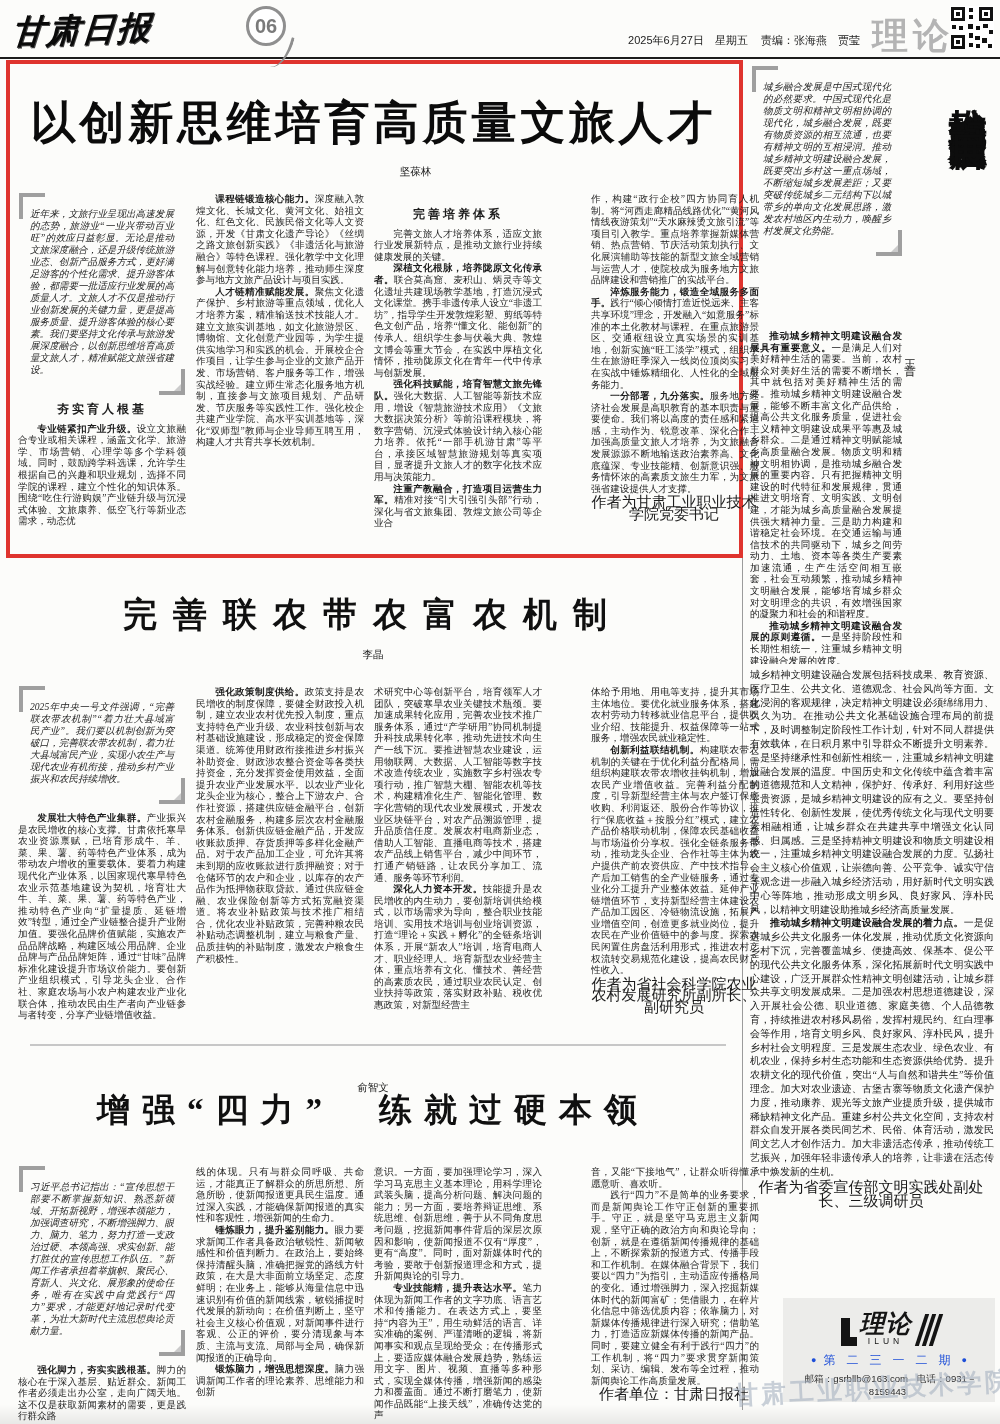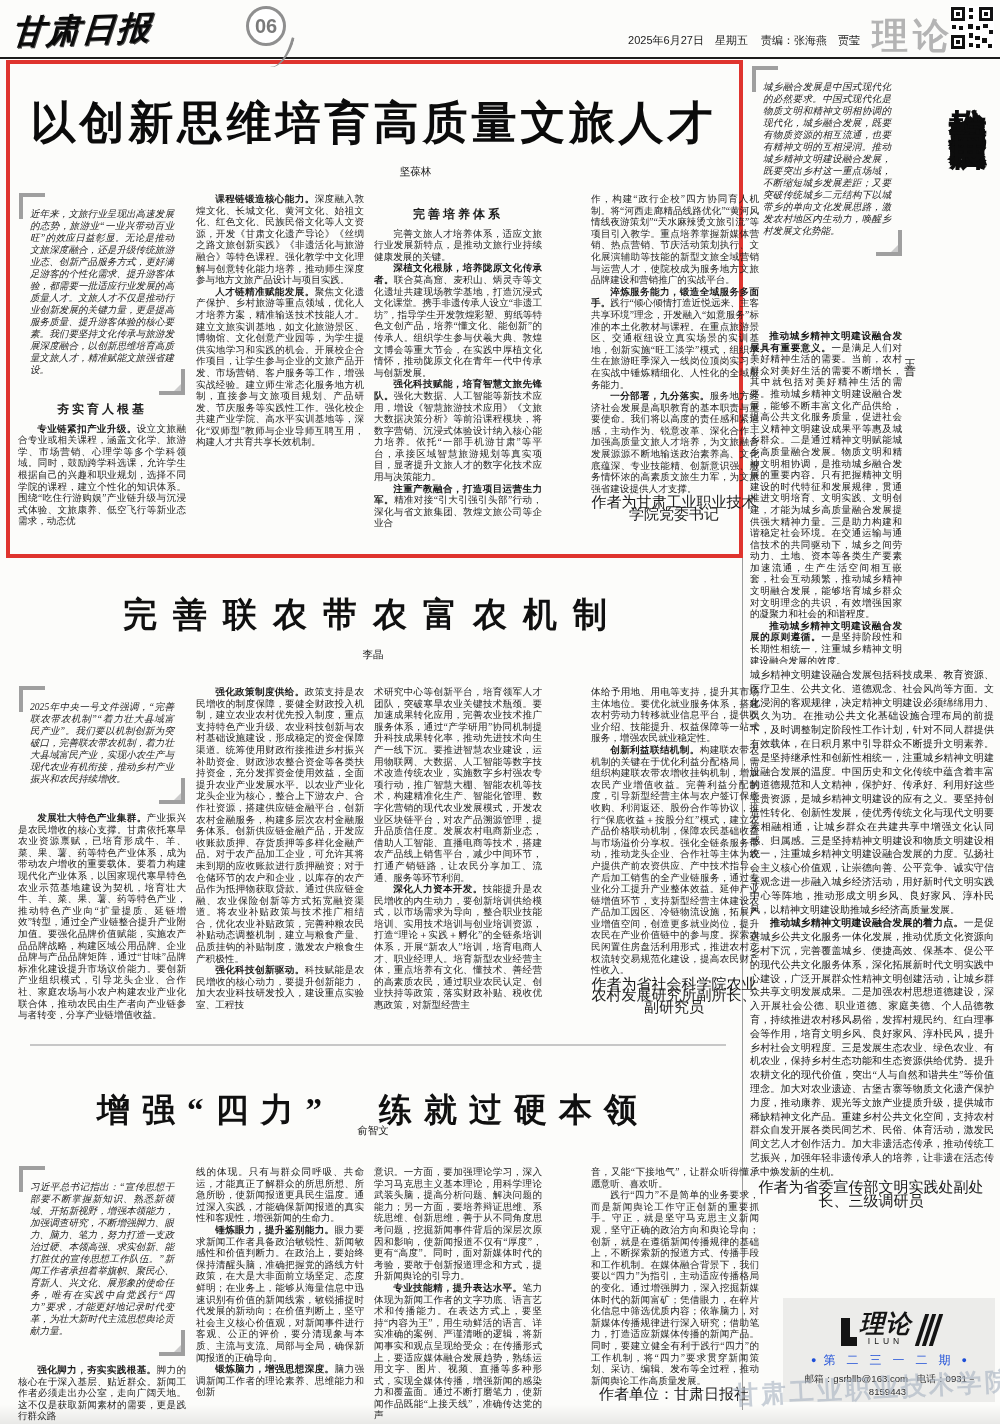--- a/index.html
+++ b/index.html
@@ -33,21 +33,21 @@
   .redbox{left:6px;top:60px;width:737px;height:498px;border:4px solid #df342e;z-index:3;}
 
   
   .a1title{left:10px;top:93px;width:727px;text-align:center;z-index:4;
     font-family:"Liberation Sans","DejaVu Sans",sans-serif;font-weight:900;font-size:45px;letter-spacing:4px;color:#0b0b0b;}
   .a1author{left:10px;top:165px;width:727px;text-align:center;font-size:10.5px;z-index:4;margin-left:42px;}
   .serifTitle{left:12px;width:722px;text-align:center;font-weight:bold;color:#101010;z-index:4;}
   .a2title{top:592px;font-size:34px;letter-spacing:16px;}
   .a2author{left:12px;top:648px;width:722px;text-align:center;font-size:10.5px;}
   .a3title{top:1088px;font-size:33px;letter-spacing:12px;}
-  .a3author{left:12px;top:1124px;width:722px;text-align:center;font-size:10.5px;}
+  .a3author{left:12px;top:1081px;width:722px;text-align:center;font-size:10.5px;}
 
   
   .col{position:absolute;width:168px;overflow:hidden;text-align:justify;
     font-size:9.6px;line-height:11.6px;color:#1d1d1d;z-index:4;}
   .col p{margin:0;text-indent:2em;}
   .col p.cont{text-indent:0;}
   .lead{font-weight:bold;}
   .r1{top:193px;height:354px;}
   .r2{top:686px;height:352px;}
   .r3{top:1166px;height:258px;}
@@ -175,21 +175,20 @@
 <div class="abs a2author">李晶</div>
 
 <div class="col r2 c1">
   <div class="introBox">
     <span>2025年中央一号文件强调，“完善联农带农机制”“着力壮大县域富民产业”。我们要以机制创新为突破口，完善联农带农机制，着力壮大县域富民产业，实现小农生产与现代农业有机衔接，推动乡村产业振兴和农民持续增收。</span><i class="fold"></i>
   </div>
   <p><b class="lead">发展壮大特色产业集群。</b><span>产业振兴是农民增收的核心支撑。甘肃依托寒旱农业资源禀赋，已培育形成牛、羊、菜、果、薯、药等特色产业体系，成为带动农户增收的重要载体。要着力构建现代化产业体系，以国家现代寒旱特色农业示范基地建设为契机，培育壮大牛、羊、菜、果、薯、药等特色产业，推动特色产业向“扩量提质、延链增效”转型，通过全产业链整合提升产业附加值。要强化品牌价值赋能，实施农产品品牌战略，构建区域公用品牌、企业品牌与产品品牌矩阵，通过“甘味”品牌标准化建设提升市场议价能力。要创新产业组织模式，引导龙头企业、合作社、家庭农场与小农户构建农业产业化联合体，推动农民由生产者向产业链参与者转变，分享产业链增值收益。</span></p>
 </div>
 <div class="col r2 c2">
   <p><b class="lead">强化政策制度供给。</b><span>政策支持是农民增收的制度保障，要健全财政投入机制，建立农业农村优先投入制度，重点支持特色产业升级、农业科技创新与农村基础设施建设，形成稳定的资金保障渠道。统筹使用财政衔接推进乡村振兴补助资金、财政涉农整合资金等各类扶持资金，充分发挥资金使用效益，全面提升农业产业发展水平。以农业产业化龙头企业为核心，整合上下游农户、合作社资源，搭建供应链金融平台，创新农村金融服务，构建多层次农村金融服务体系。创新供应链金融产品，开发应收账款质押、存货质押等多样化金融产品。对于农产品加工企业，可允许其将未到期的应收账款进行质押融资；对于仓储环节的农户和企业，以库存的农产品作为抵押物获取贷款。通过供应链金融、农业保险创新等方式拓宽融资渠道。将农业补贴政策与技术推广相结合，优化农业补贴政策，完善种粮农民补贴动态调整机制，建立与粮食产量、品质挂钩的补贴制度，激发农户粮食生产积极性。</span></p>
-  <p><b class="lead">强化科技创新驱动。</b><span>科技赋能是农民增收的核心动力，要提升创新能力，加大农业科技研发投入，建设重点实验室、工程技</span></p>
 </div>
 <div class="col r2 c3">
   <p class="cont">术研究中心等创新平台，培育领军人才团队，突破寒旱农业关键技术瓶颈。要加速成果转化应用，完善农业技术推广服务体系，通过“产学研用”协同机制提升科技成果转化率，推动先进技术向生产一线下沉。要推进智慧农业建设，运用物联网、大数据、人工智能等数字技术改造传统农业，实施数字乡村强农专项行动，推广智慧大棚、智能农机等技术，构建精准化生产、智能化管理、数字化营销的现代农业发展模式，开发农业区块链平台，对农产品溯源管理，提升品质信任度。发展农村电商新业态，借助人工智能、直播电商等技术，搭建农产品线上销售平台，减少中间环节，打通产销链路，让农民分享加工、流通、服务等环节利润。</p>
   <p><b class="lead">深化人力资本开发。</b><span>技能提升是农民增收的内生动力，要创新培训供给模式，以市场需求为导向，整合职业技能培训、实用技术培训与创业培训资源，打造“理论＋实践＋孵化”的全链条培训体系，开展“新农人”培训，培育电商人才、职业经理人。培育新型农业经营主体，重点培养有文化、懂技术、善经营的高素质农民，通过职业农民认定、创业扶持等政策，落实财政补贴、税收优惠政策，对新型经营主</span></p>
 </div>
 <div class="col r2 c4">
   <p class="cont">体给予用地、用电等支持，提升其市场主体地位。要优化就业服务体系，搭建农村劳动力转移就业信息平台，提供职业介绍、技能提升、权益保障等一站式服务，增强农民就业稳定性。</p>
   <p><b class="lead">创新利益联结机制。</b><span>构建联农带农机制的关键在于优化利益分配格局，需组织构建联农带农增收挂钩机制，增加农民产业增值收益。完善利益分配制度，引导新型经营主体与农户签订保底收购、利润返还、股份合作等协议，推行“保底收益＋按股分红”模式，建立农产品价格联动机制，保障农民基础收益与市场溢价分享权。强化全链条服务带动，推动龙头企业、合作社等主体为农户提供产前农资供应、产中技术指导、产后加工销售的全产业链服务，通过专业化分工提升产业整体效益。延伸产业链增值环节，支持新型经营主体建设农产品加工园区、冷链物流设施，拓展产业增值空间，创造更多就业岗位，提升农民在产业价值链中的参与度。探索农民闲置住房盘活利用形式，推进农村产权流转交易规范化建设，提高农民财产性收入。</span></p>
   <p class="byline">作者为省社会科学院农业农村发展研究所副所长、副研究员</p>
 </div>

